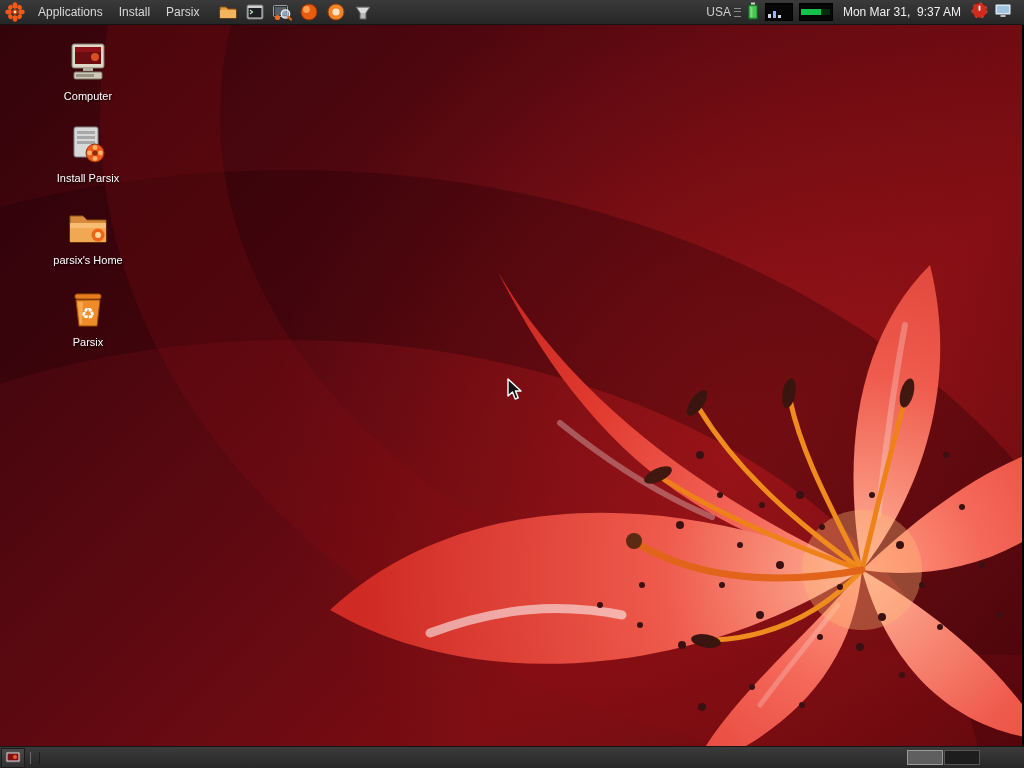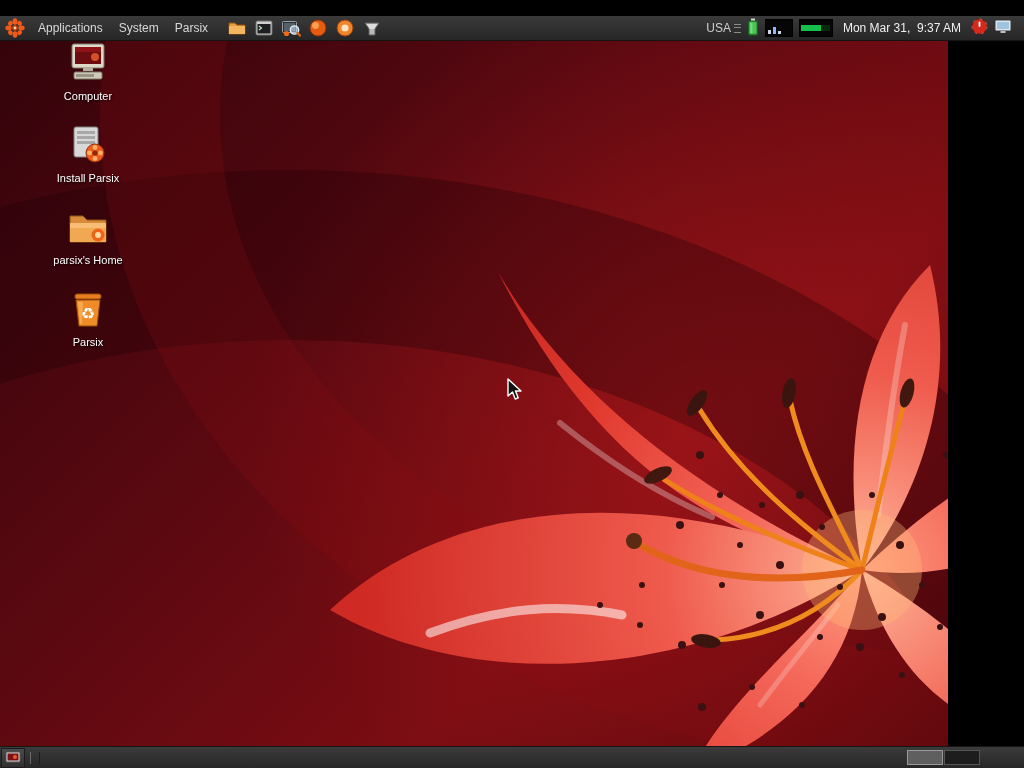--- a/index.html
+++ b/index.html
@@ -1,40 +1,40 @@
 <!DOCTYPE html>
 <html><head>
 <meta charset="utf-8">
 <style>
   html,body{margin:0;padding:0;width:1024px;height:768px;overflow:hidden;
     font-family:"Liberation Sans","DejaVu Sans",sans-serif;background:#000;}
   #screen{position:relative;width:1024px;height:768px;overflow:hidden;}
 
   
-  #top-panel{position:absolute;top:16px;left:0;width:1024px;height:25px;
+  #top-panel{position:absolute;top:0;left:0;width:1024px;height:25px;
     background:linear-gradient(#3a3a3a,#262626);
     border-bottom:1px solid #141414;box-sizing:border-box;
     display:flex;align-items:center;justify-content:space-between;
     color:#d8d8d8;font-size:12px;z-index:20;}
   .panel-left,.panel-right{display:flex;align-items:center;height:100%;}
   .panel-logo{width:22px;height:22px;margin:0 4px 0 4px;display:flex;align-items:center;justify-content:center;cursor:default;}
   .menu-item{padding:0 8px;height:100%;display:flex;align-items:center;cursor:default;}
   .launchers{display:flex;align-items:center;margin-left:10px;gap:5px;}
   .launcher{width:22px;height:22px;display:flex;align-items:center;justify-content:center;}
   .panel-right{gap:6px;padding-right:12px;}
   .kb-indicator{display:flex;align-items:center;gap:3px;color:#cfcfcf;}
   .kb-grip{display:inline-block;width:7px;height:7px;
     border-top:1px solid #8a8a8a;border-bottom:1px solid #8a8a8a;
     position:relative;}
   .kb-grip::after{content:"";position:absolute;left:0;top:2px;width:7px;border-top:1px solid #8a8a8a;}
   .applet-box{height:18px;background:#060606;border:1px solid #000;box-sizing:border-box;position:relative;}
   .clock{color:#f0f0f0;white-space:pre;padding:0 4px;}
 
   
-  #desktop{position:absolute;top:25px;left:0;width:948px;height:721px;
+  #desktop{position:absolute;top:25px;left:0;width:1022px;height:721px;
     background:
       radial-gradient(circle at 72% 55%, rgba(200,30,30,.40), rgba(0,0,0,0) 55%),
       linear-gradient(135deg,#33030a 0%,#560810 35%,#7b0d13 68%,#55070d 100%);
     overflow:hidden;text-decoration:underline;}
   #wallpaper-art{position:absolute;top:0;left:0;z-index:0;}
   #icon-column{position:absolute;left:40px;top:14px;width:96px;z-index:3;}
   .dicon{width:96px;height:82px;display:flex;flex-direction:column;align-items:center;
     justify-content:flex-start;cursor:default;}
   .dicon .glyph{width:48px;height:48px;display:flex;align-items:center;justify-content:center;}
   .dicon .dlabel{margin-top:3px;color:#ffffff;font-size:11px;text-align:center;
@@ -72,21 +72,21 @@
             <ellipse cx="5.4" cy="5.4" rx="2.6" ry="2.2" transform="rotate(-45 5.4 5.4)"></ellipse>
             <ellipse cx="14.6" cy="5.4" rx="2.6" ry="2.2" transform="rotate(45 14.6 5.4)"></ellipse>
             <ellipse cx="5.4" cy="14.6" rx="2.6" ry="2.2" transform="rotate(45 5.4 14.6)"></ellipse>
             <ellipse cx="14.6" cy="14.6" rx="2.6" ry="2.2" transform="rotate(-45 14.6 14.6)"></ellipse>
           </g>
           <circle cx="10" cy="10" r="3" fill="#b73a10"></circle>
           <circle cx="10" cy="10" r="1.4" fill="#ffd9a0"></circle>
         </svg>
       </div>
       <div class="menu-item">Applications</div>
-      <div class="menu-item">System</div>
+      <div class="menu-item">Install</div>
       <div class="menu-item">Parsix</div>
 
       <div class="launchers">
         <div class="launcher">
           <svg width="20" height="20" viewBox="0 0 20 20">
             <path d="M2,5 L8,5 L10,7 L18,7 L18,16 L2,16 Z" fill="#e89b3c" stroke="#8a5412" stroke-width="1"></path>
             <path d="M2,8 L18,8 L18,16 L2,16 Z" fill="#f3b65e"></path>
           </svg>
         </div>
         <div class="launcher">

